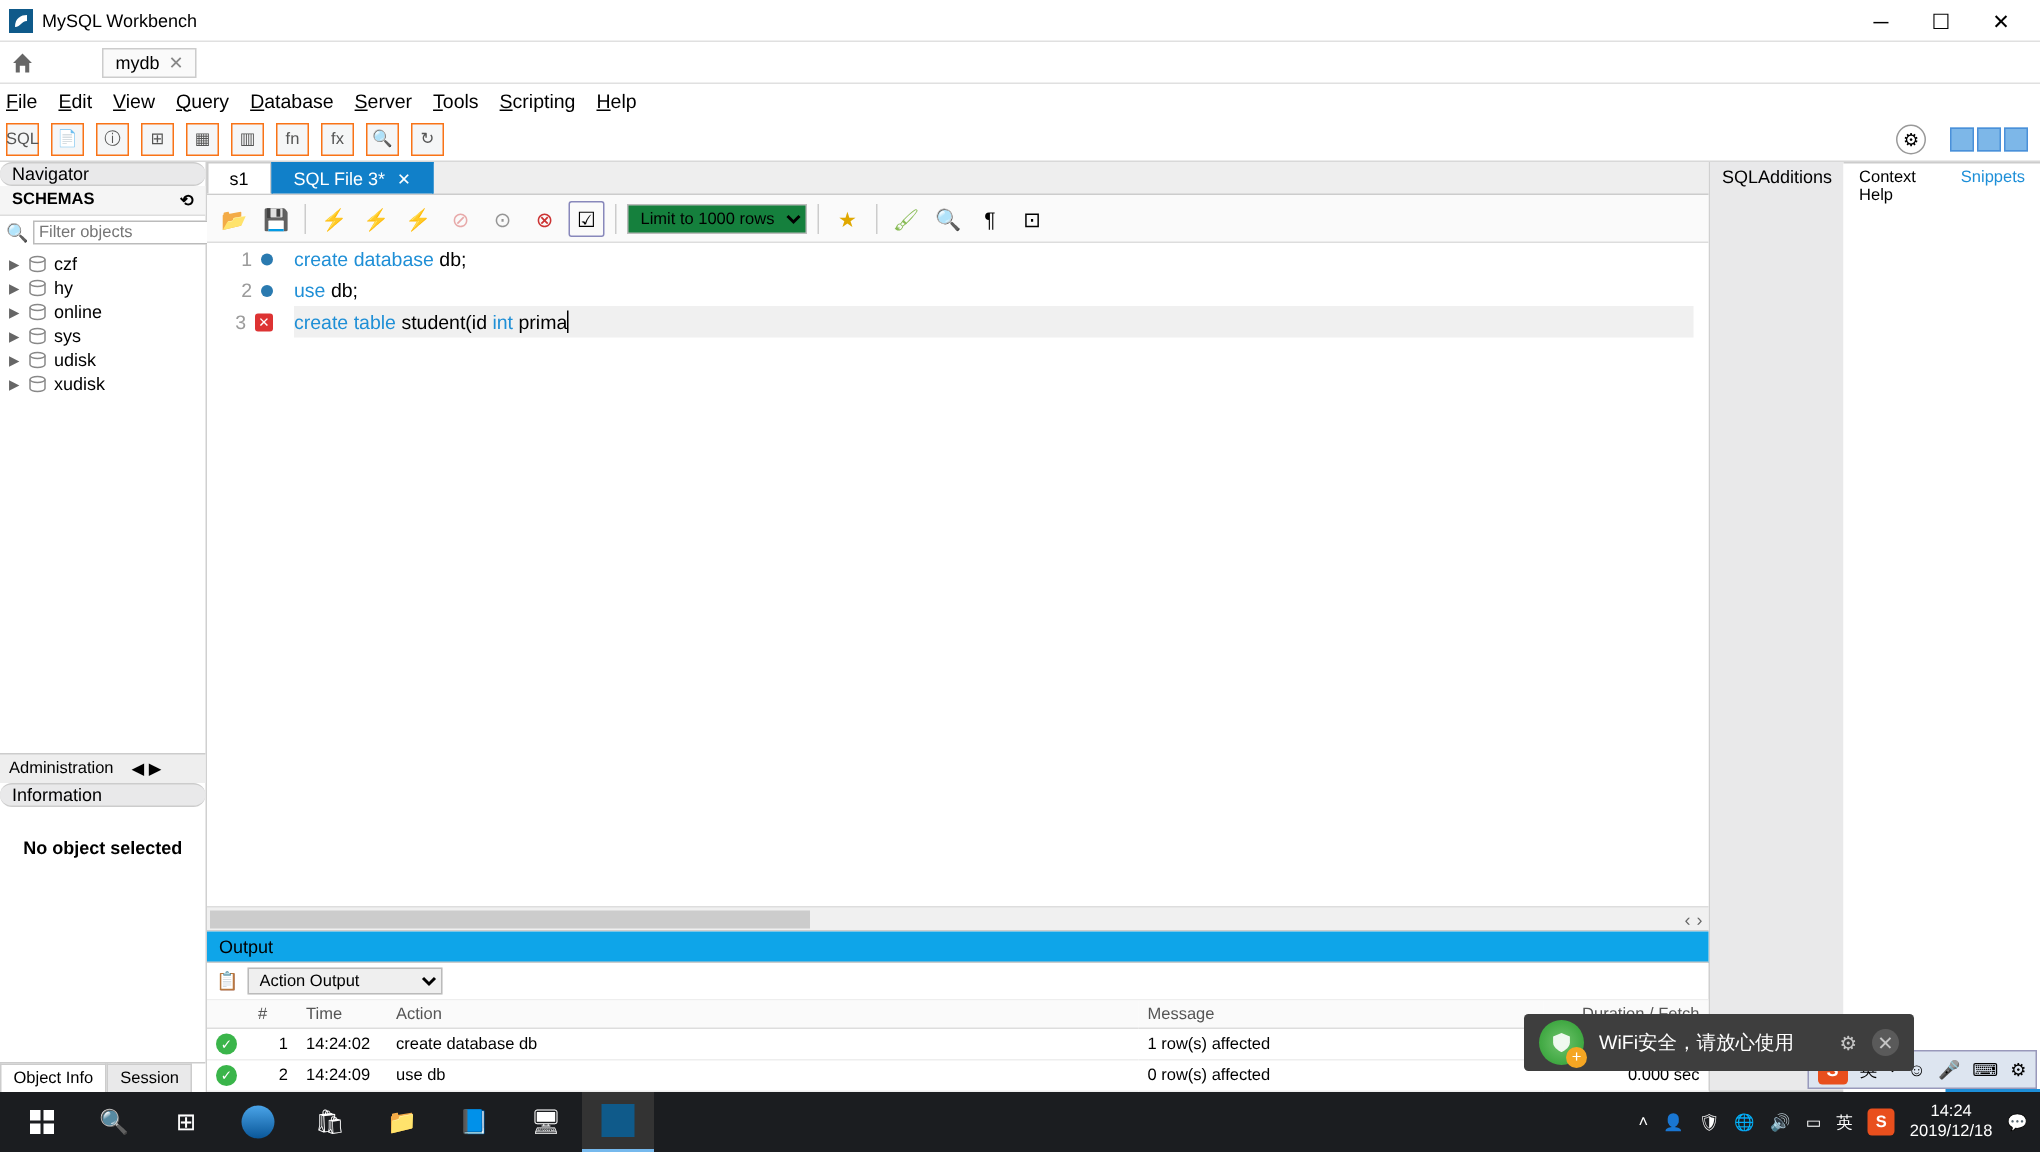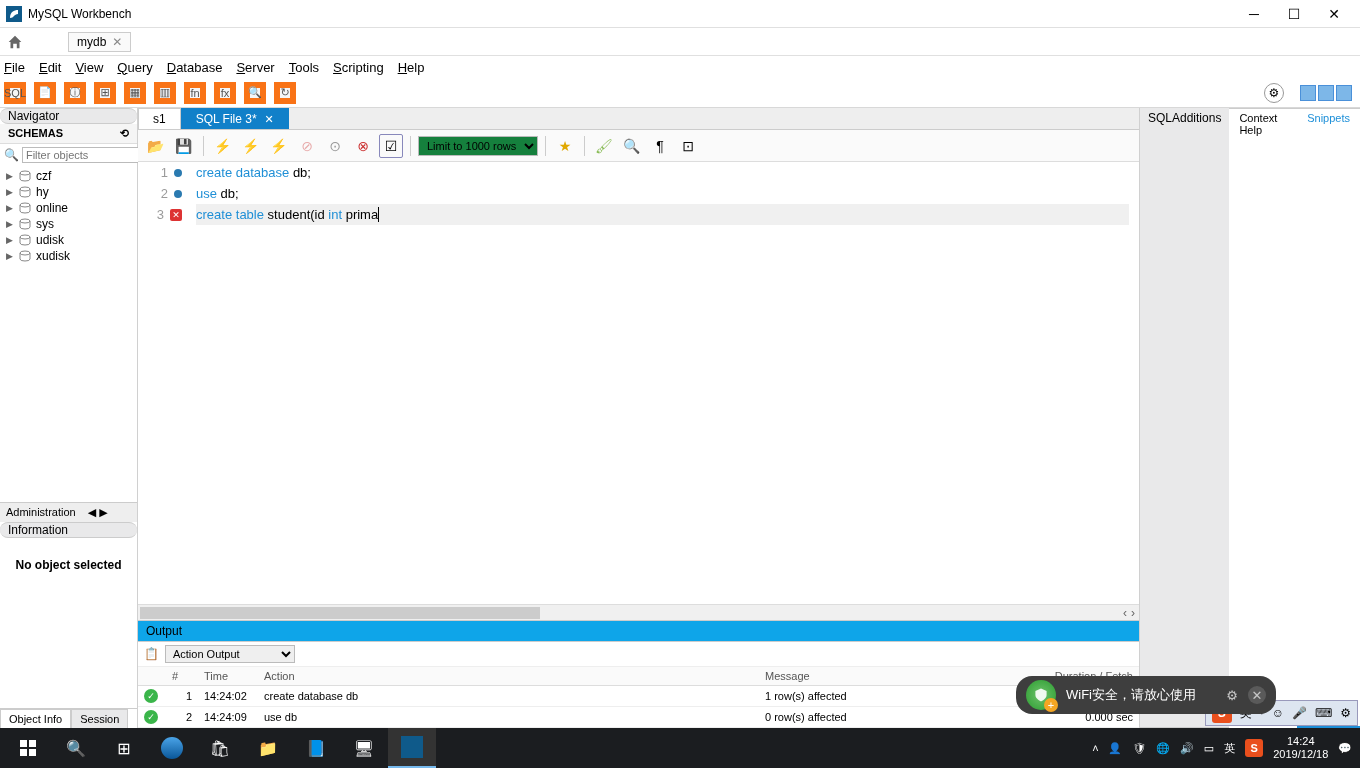--- a/index.html
+++ b/index.html
@@ -9,21 +9,21 @@
 .title-bar .title { flex: 1; font-size: 12px; }
 .title-bar .win-btn { width: 40px; height: 28px; display: flex; align-items: center; justify-content: center; font-size: 14px; cursor: pointer; }
 .conn-bar { height: 28px; background: #fff; display: flex; align-items: center; padding: 0 4px; border-bottom: 1px solid #e0e0e0; gap: 34px; }
 .home-icon { width: 22px; height: 22px; margin-right: 8px; color: #666; display: flex; align-items: center; justify-content: center; }
 .conn-tab { background: #fafafa; border: 1px solid #ccc; padding: 2px 8px; font-size: 12px; display: flex; align-items: center; gap: 6px; }
 .conn-tab .close { font-size: 12px; color: #888; }
 .menu-bar { height: 22px; display: flex; align-items: center; padding: 0 4px; font-family: "Courier New", monospace; font-size: 13px; gap: 14px; }
 .menu-bar span { cursor: pointer; text-decoration: underline; text-decoration-color: transparent; }
 .menu-bar span:first-letter { text-decoration: underline; }
 .toolbar { height: 30px; display: flex; align-items: center; padding: 0 4px; gap: 8px; border-bottom: 1px solid #d8d8d8; }
-.tb-icon { width: 22px; height: 22px; background: #f5f6f7; border: 6px solid #f97316; display: flex; align-items: center; justify-content: center; font-size: 11px; color: #555; }
+.tb-icon { width: 22px; height: 22px; background: #f5f6f7; border: 1px solid #f97316; display: flex; align-items: center; justify-content: center; font-size: 11px; color: #555; }
 .tb-spacer { flex: 1; }
 .pane-switch { display: flex; gap: 2px; margin-right: 4px; }
 .pane-switch div { width: 16px; height: 16px; border: 1px solid #4a90d9; background: #7db7e8; }
 .settings-icon { width: 20px; height: 20px; border-radius: 50%; border: 1px solid #999; display: flex; align-items: center; justify-content: center; font-size: 12px; margin-right: 8px; }
 .main-area { flex: 1; display: flex; min-height: 0; }
 .sidebar-left { width: 138px; border-right: 1px solid #d0d0d0; display: flex; flex-direction: column; background: #fff; }
 .nav-header, .info-header { background: #e9e9ea; border-bottom: 1px solid #ccc; border-top: 1px solid #ccc; font-size: 12px; padding: 0 8px; display: flex; justify-content: space-between; align-items: center; border-radius: 11px; }
 .schemas-bar { background: #f5f5f5; padding: 3px 8px; font-size: 11px; font-weight: bold; display: flex; justify-content: space-between; border-bottom: 1px solid #ddd; }
 .filter-row { display: flex; align-items: center; padding: 3px 4px; gap: 3px; }
 .filter-row input { flex: 1; font-size: 11px; border: 1px solid #bbb; padding: 1px 3px; color: #888; }
@@ -73,21 +73,21 @@
 .sidebar-right { width: 220px; display: flex; flex-direction: row; background: #fff; }
 .addl-header { background: #e9e9ea; padding: 3px 8px; font-size: 12px; border-bottom: 1px solid #ccc; display: flex; justify-content: space-between; }
 .snip-row { display: flex; align-items: center; padding: 4px 6px; gap: 4px; border-bottom: 1px solid #eee; }
 .snip-row select { flex: 1; font-size: 11px; border: 1px solid #bbb; padding: 1px 3px; }
 .snip-icons { display: flex; gap: 4px; opacity: 0.4; }
 .snip-icons div { width: 18px; height: 18px; border: 1px solid #bbb; }
 .addl-body { flex: 1; }
 .addl-tabs { display: flex; border-top: 1px solid #ccc; background: #fff; font-size: 11px; }
 .addl-tabs div { padding: 3px 10px; cursor: pointer; }
 .addl-tabs .active { color: #1d8fd8; border-bottom: 2px solid #1d8fd8; }
-.wifi-toast { position: absolute; right: 84px; bottom: 54px; width: 260px; height: 38px; background: #3e3e3e; color: #fff; display: flex; align-items: center; border-radius: 16px; padding: 0 10px; gap: 10px; font-size: 13px; }
+.wifi-toast { position: absolute; right: 84px; bottom: 54px; width: 260px; height: 38px; background: #3e3e3e; color: #fff; display: flex; align-items: center; border-radius: 3px; padding: 0 10px; gap: 10px; font-size: 13px; }
 .wifi-toast .shield { width: 30px; height: 30px; border-radius: 50%; background: radial-gradient(#6fc46c,#2a9b2f); display: flex; align-items: center; justify-content: center; position: relative; }
 .wifi-toast .shield::after { content: "+"; position: absolute; right: -2px; bottom: -2px; width: 14px; height: 14px; background: #f5a623; border-radius: 50%; color: #fff; font-size: 11px; display: flex; align-items: center; justify-content: center; }
 .wifi-toast .gear { margin-left: auto; opacity: 0.7; }
 .wifi-toast .close-t { opacity: 0.7; width: 18px; height: 18px; border-radius: 50%; background: #666; display: flex; align-items: center; justify-content: center; }
 .taskbar { height: 40px; background: #1b1d20; display: flex; align-items: center; padding: 0 4px; color: #fff; }
 .taskbar .tbtn { width: 48px; height: 40px; display: flex; align-items: center; justify-content: center; font-size: 16px; cursor: pointer; }
 .taskbar .tbtn.active { background: #333; border-bottom: 2px solid #76b9ed; }
 .taskbar .spacer { flex: 1; }
 .tray { display: flex; align-items: center; gap: 10px; padding-right: 4px; font-size: 11px; }
 .tray .clock { text-align: center; line-height: 1.2; }

